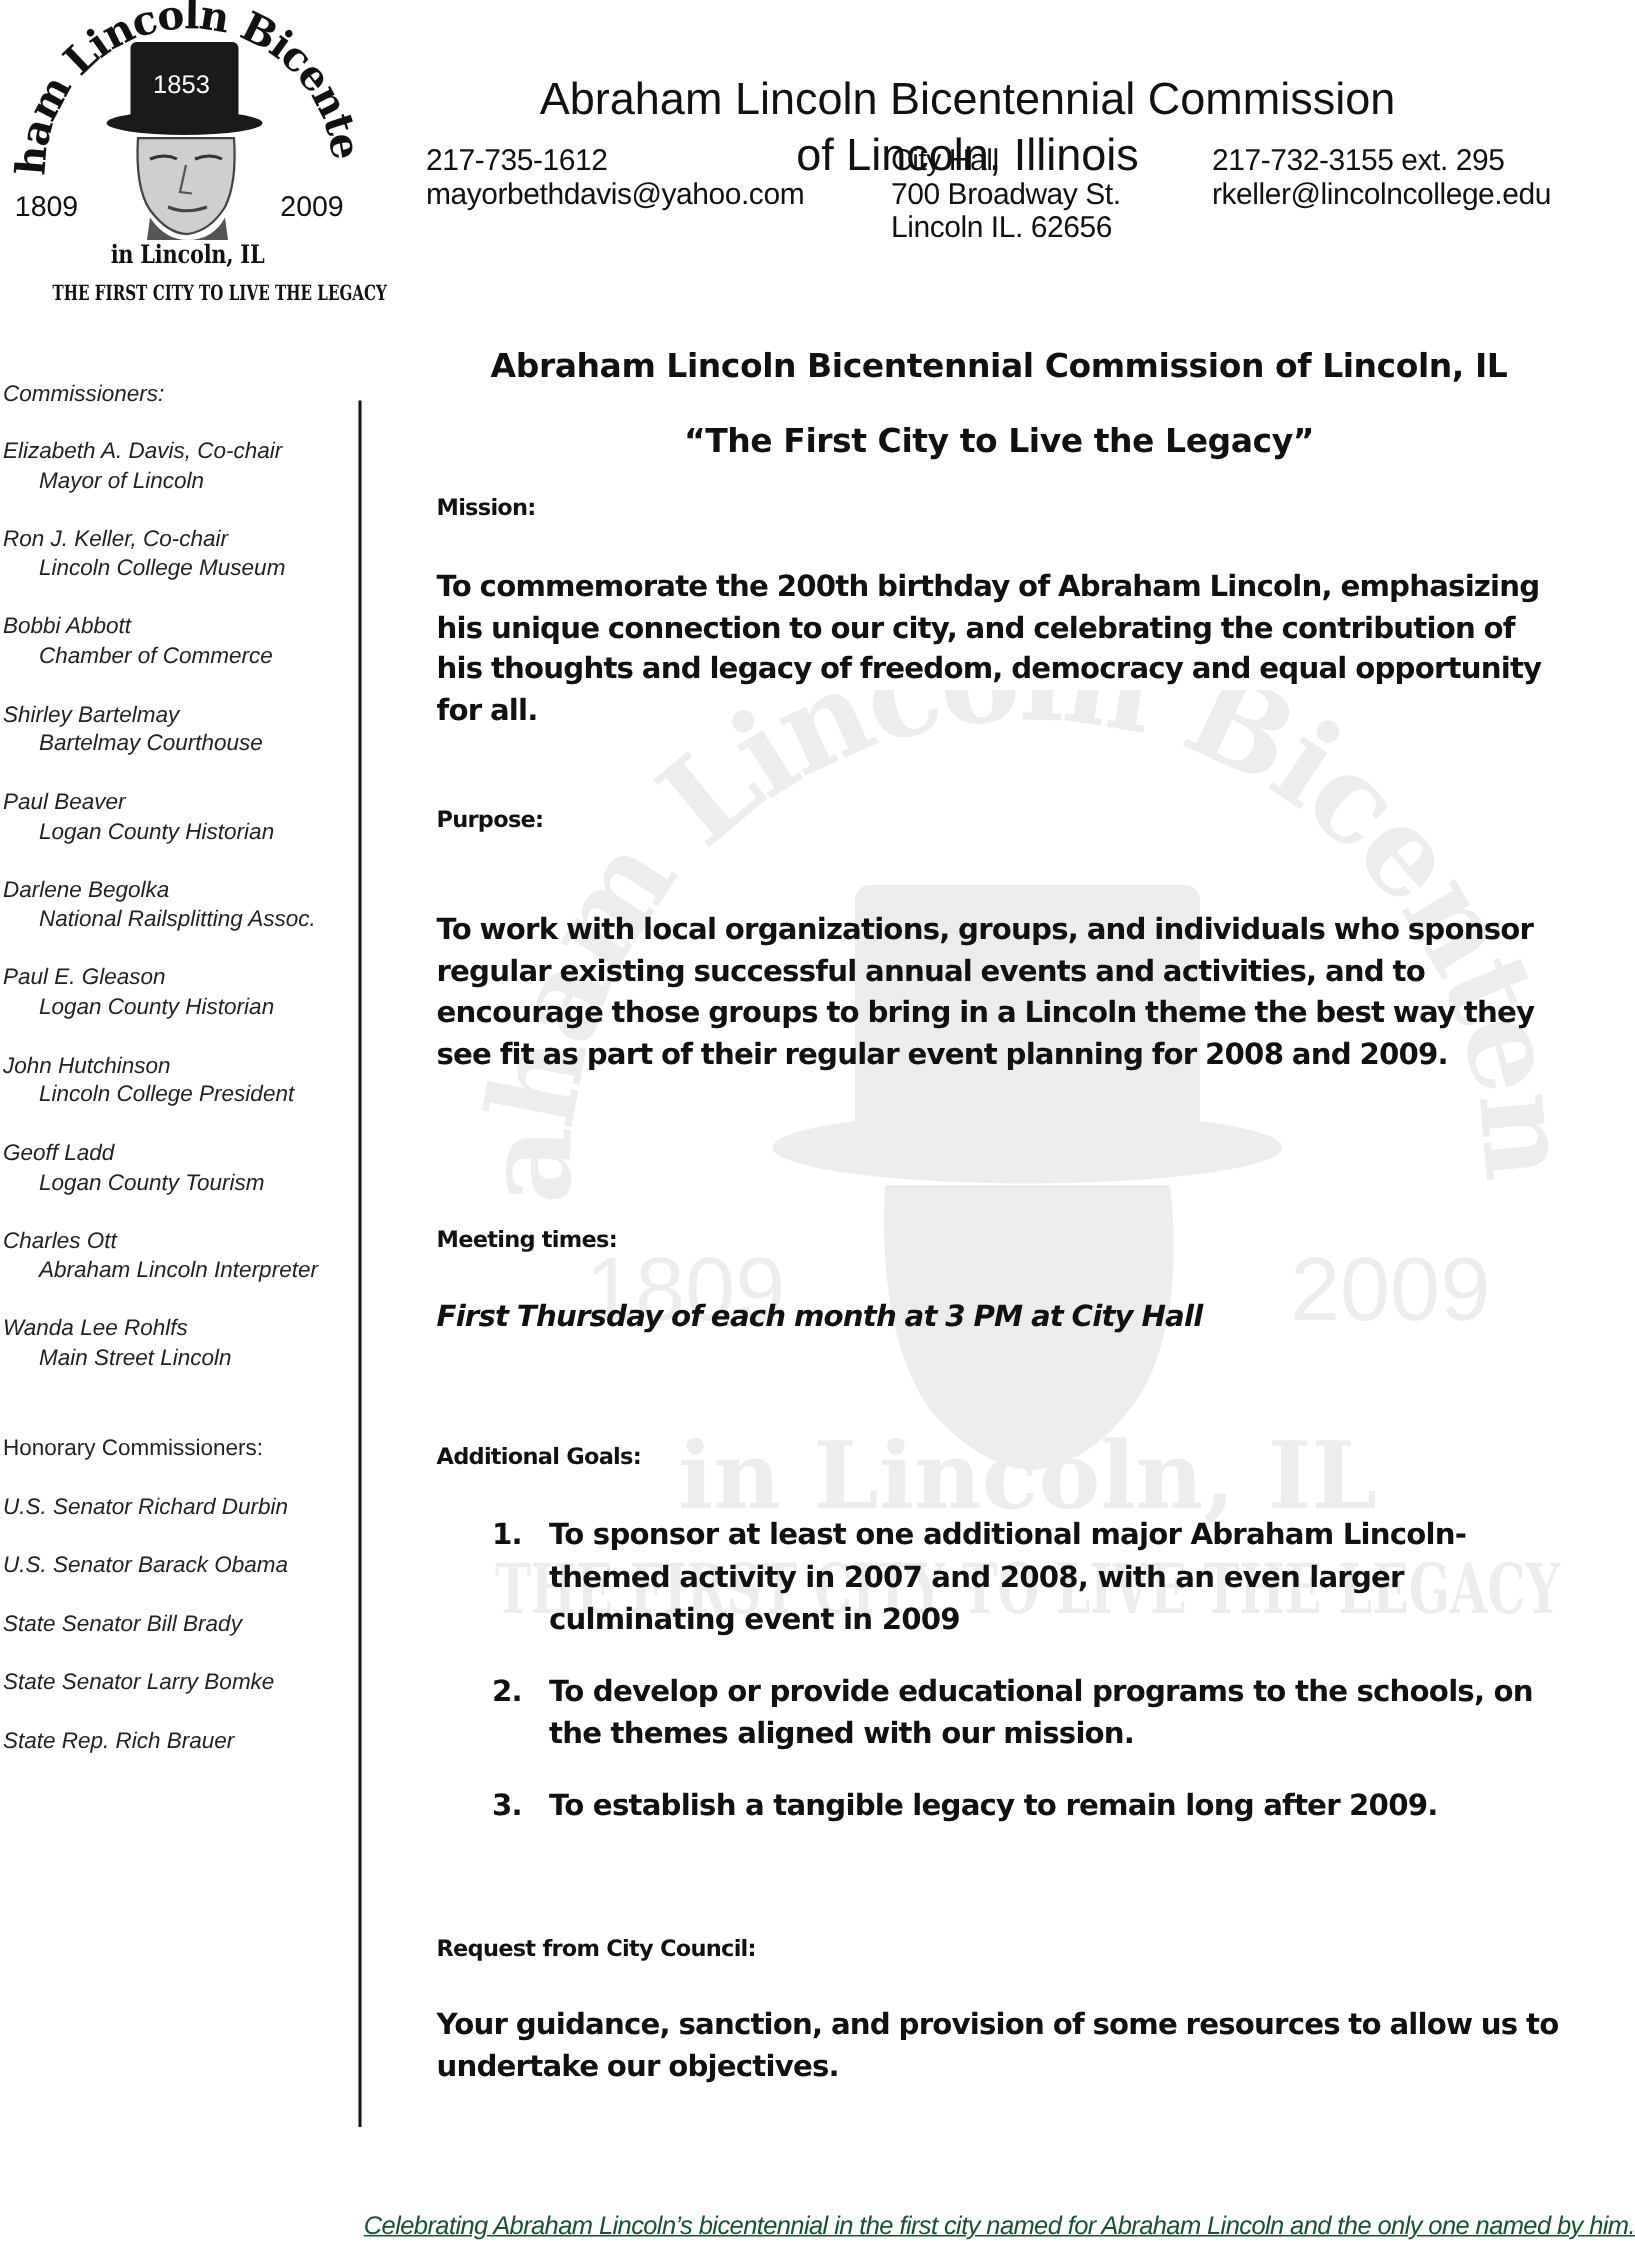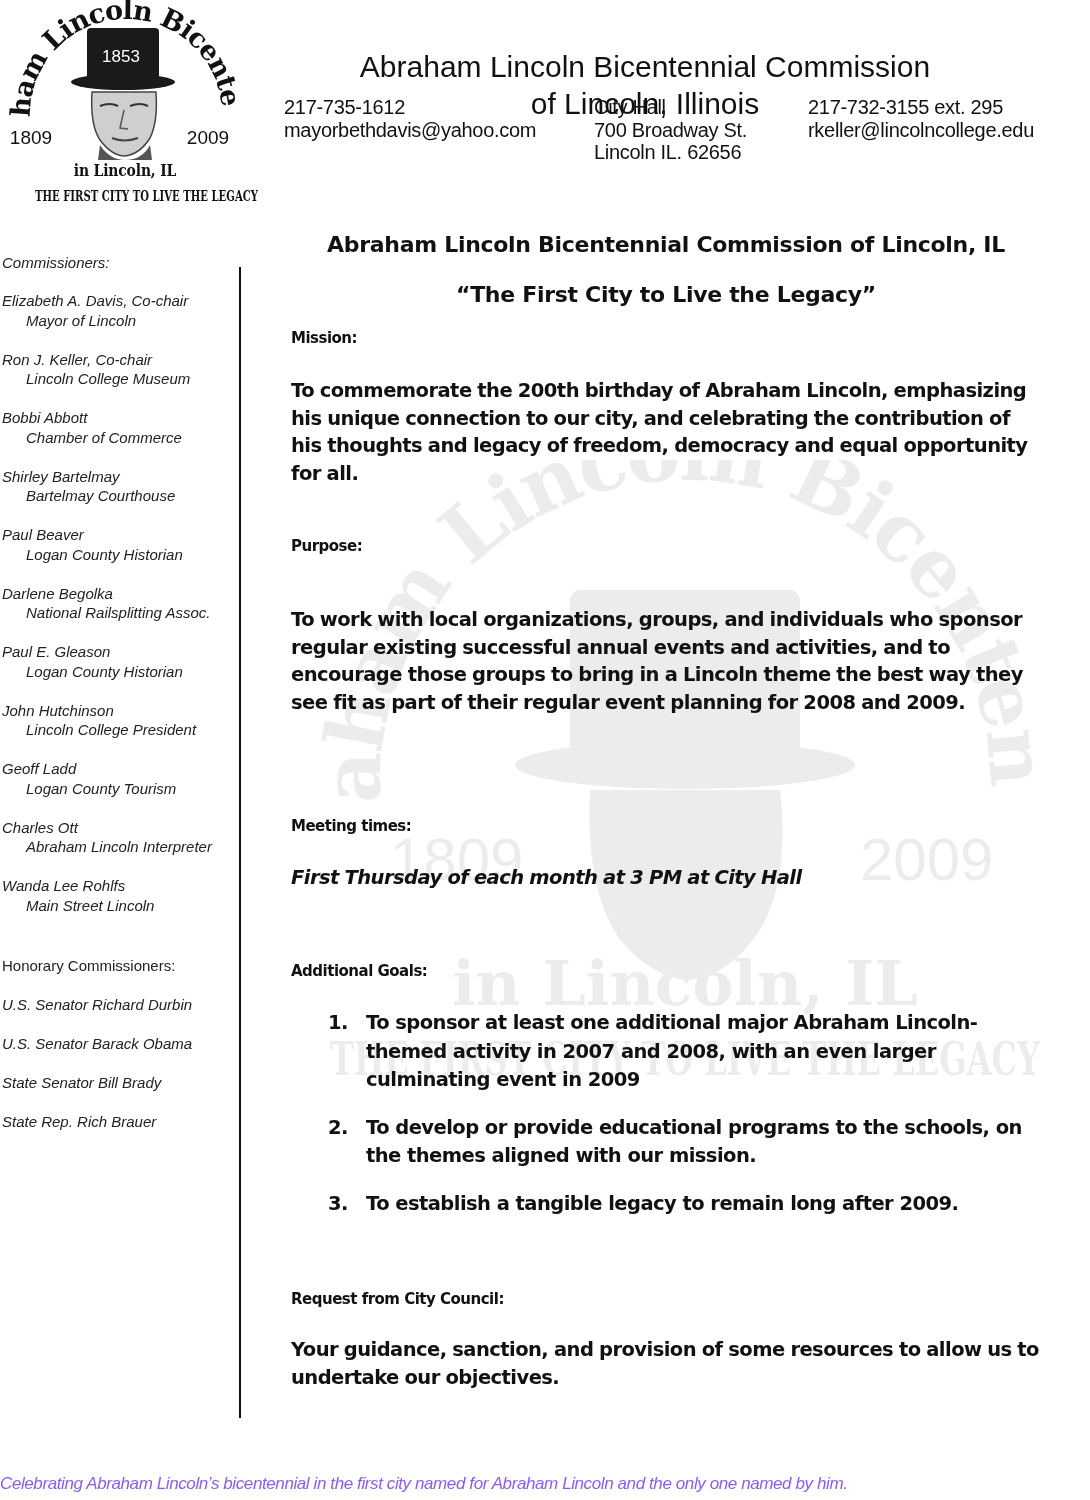--- a/index.html
+++ b/index.html
@@ -43,22 +43,22 @@
     font-family:"DejaVu Sans", sans-serif; font-weight:bold; color:#111; }
   .main .blk { position:absolute; left:0; width:750px; }
   .body-title { text-align:center; font-size:22px; letter-spacing:-0.3px; }
   .section-h { font-size:15px; letter-spacing:-0.5px; }
   .para { font-size:19.5px; line-height:27.5px; letter-spacing:-0.55px; word-spacing:-0.5px; }
   .goals { position:absolute; left:0; width:750px; font-size:19.5px; line-height:28.5px; letter-spacing:-0.55px; }
   .goal { position:relative; padding-left:75px; }
   .goal-num { position:absolute; left:37px; top:0; }
 
   
-  .footer { position:absolute; left:0; width:1090px; top:1474px; text-align:left;
-    font-family:"Liberation Sans", sans-serif; font-style:italic; font-size:17px; letter-spacing:-0.4px; color:#8b5cf6; }
+  .footer { position:absolute; left:0; width:1090px; top:1474px; text-align:right;
+    font-family:"Liberation Sans", sans-serif; font-style:italic; font-size:17px; letter-spacing:-0.4px; color:#14532d;text-decoration:underline; }
 </style>
 </head>
 <body>
 
 <div class="logo">
   <svg width="250" height="160" viewBox="0 0 250 160">
     <defs>
       <path id="arcPath" d="M 30 118 A 95 95 0 0 1 222 112"></path>
     </defs>
     <text font-family="DejaVu Serif, serif" font-weight="bold" font-size="27" fill="#111" letter-spacing="-1">
@@ -146,20 +146,21 @@
       <div class="sb-item">
         <div class="sb-name">Wanda Lee Rohlfs</div>
         <div class="sb-role">Main Street Lincoln</div>
       </div>
     </div>
   <div class="sb-hon-heading">Honorary Commissioners:</div>
   <div class="sb-hon-list" id="sb-hon-list">
       <div class="sb-hon-item">U.S. Senator Richard Durbin</div>
       <div class="sb-hon-item">U.S. Senator Barack Obama</div>
       <div class="sb-hon-item">State Senator Bill Brady</div>
+      <div class="sb-hon-item">State Senator Larry Bomke</div>
       <div class="sb-hon-item">State Rep. Rich Brauer</div>
     </div>
 </div>
 <div class="divider"></div>
 
 <svg class="watermark" viewBox="0 0 730 640">
   <defs>
       <path id="wmArc" d="M 60 330 A 300 300 0 0 1 670 320"></path>
     </defs>
   <text font-family="DejaVu Serif, serif" font-weight="bold" font-size="80" fill="#000" letter-spacing="-3">

